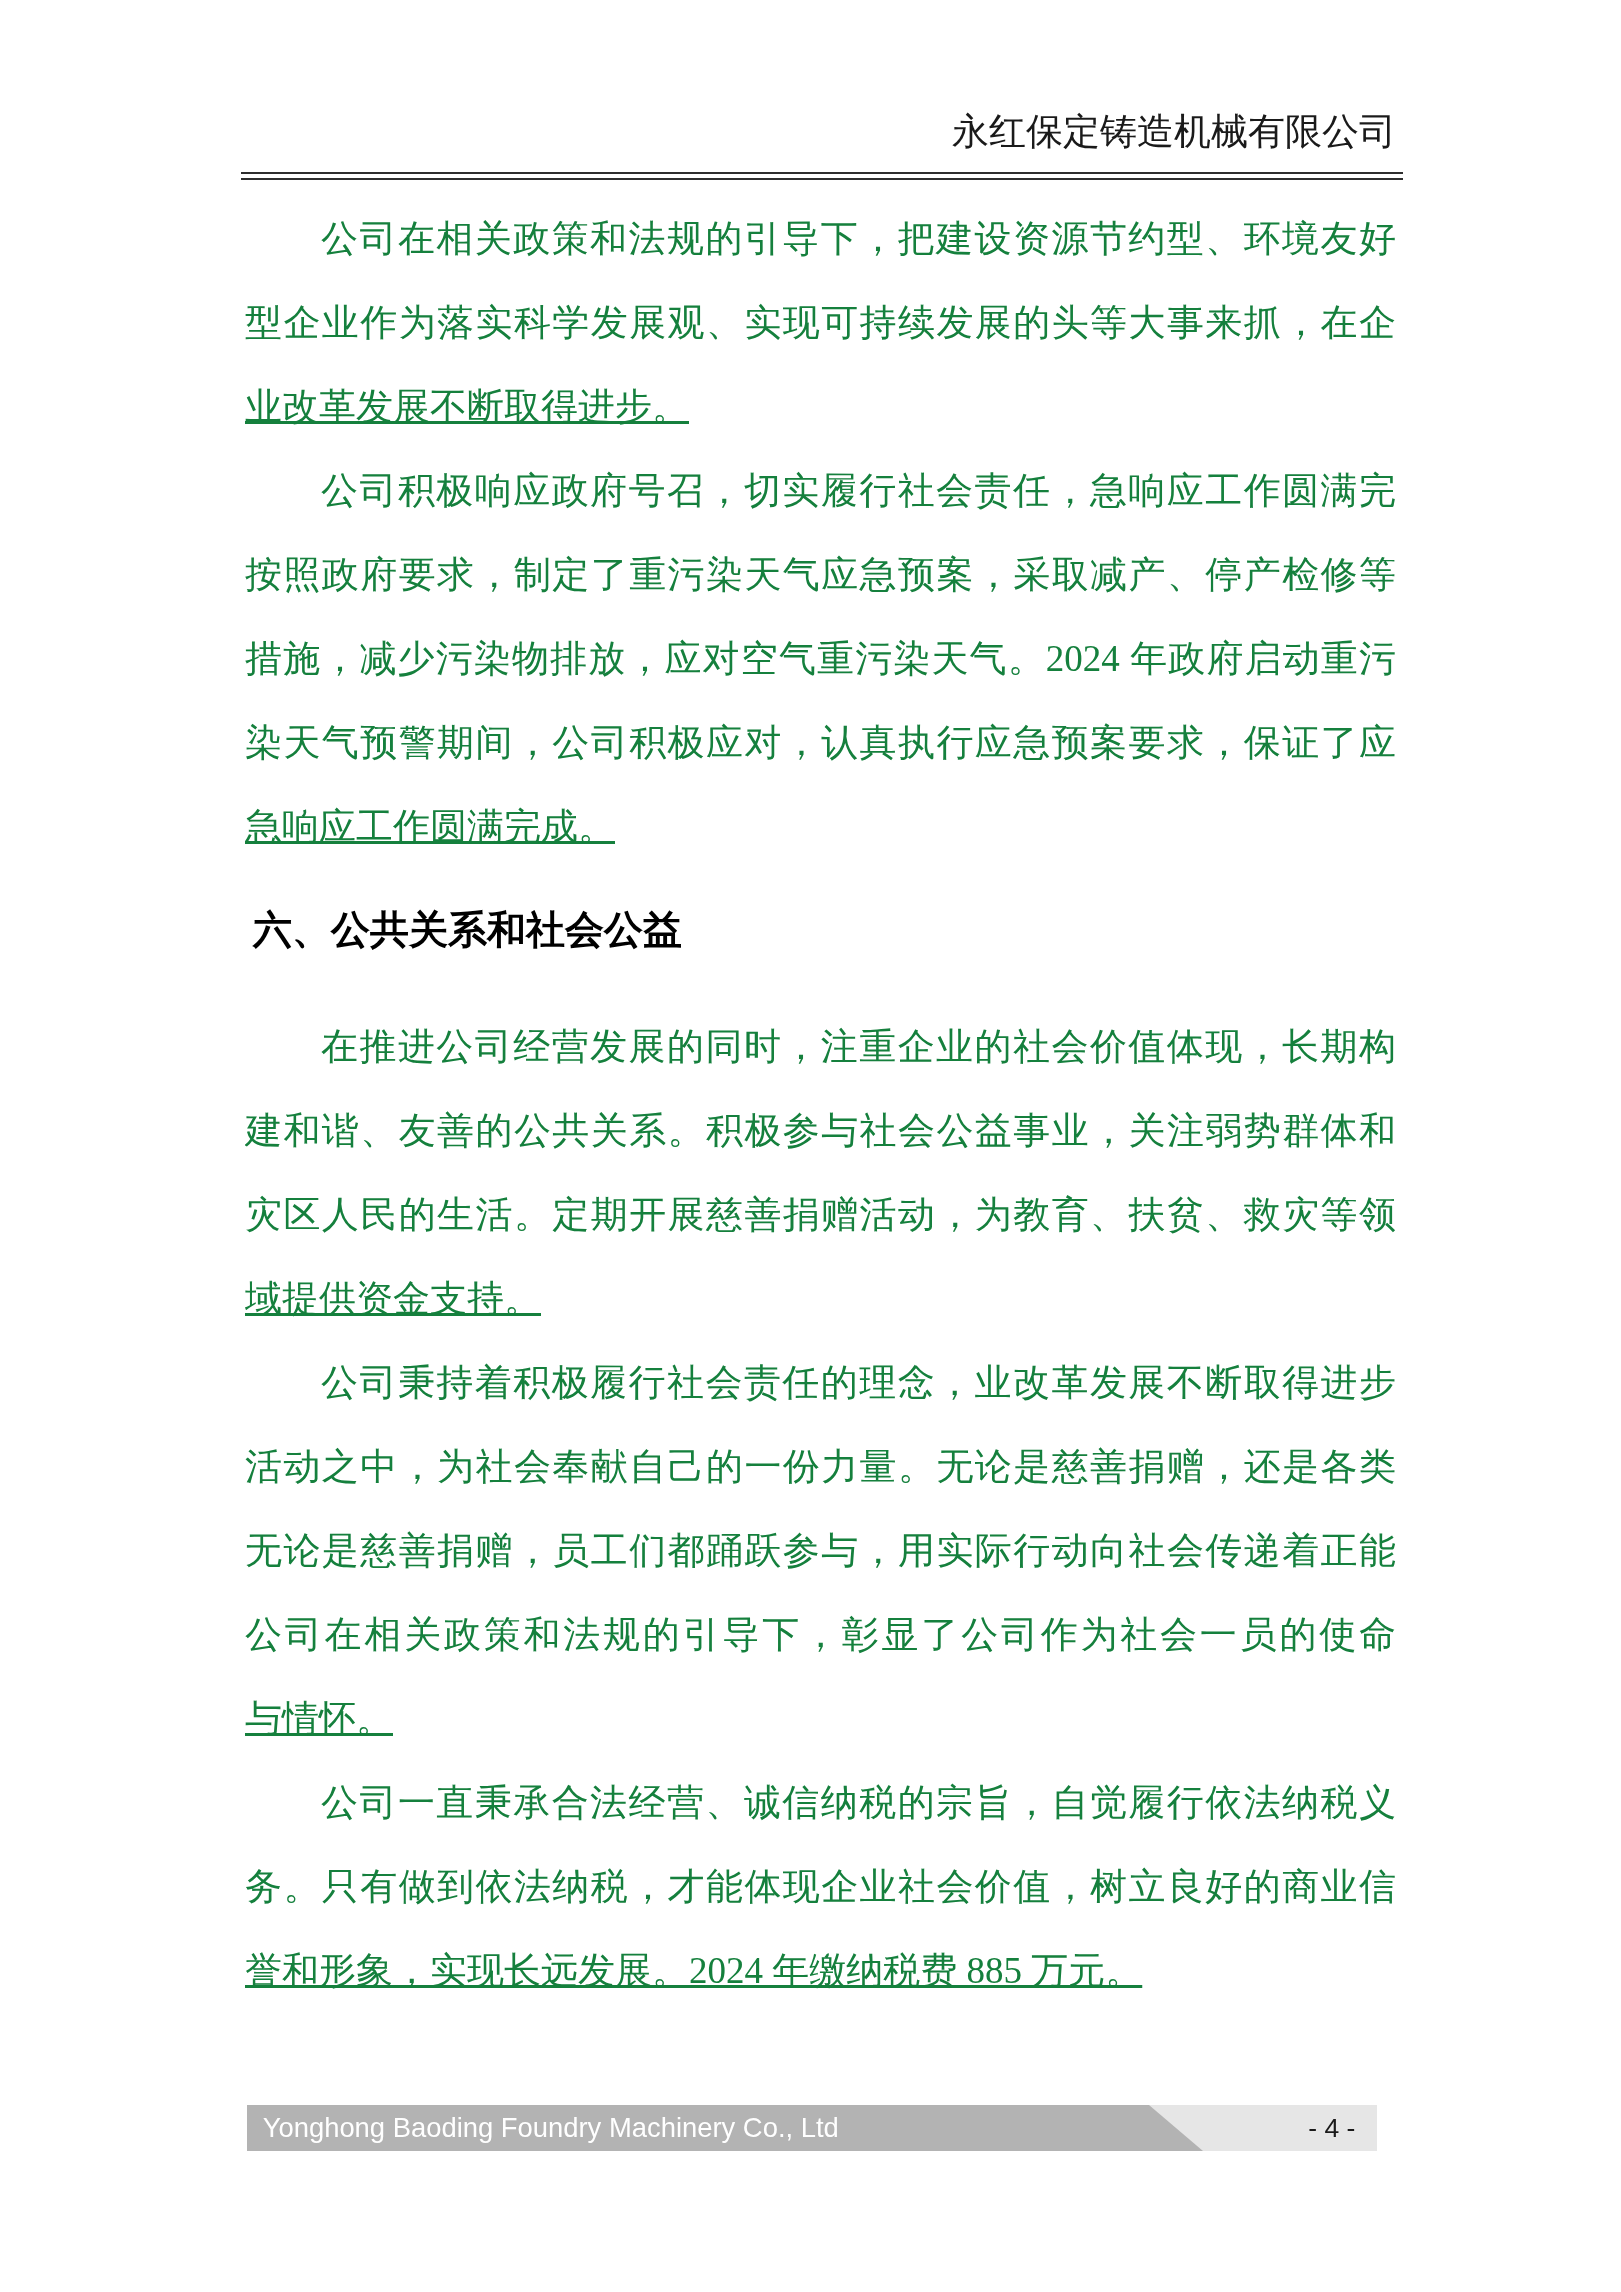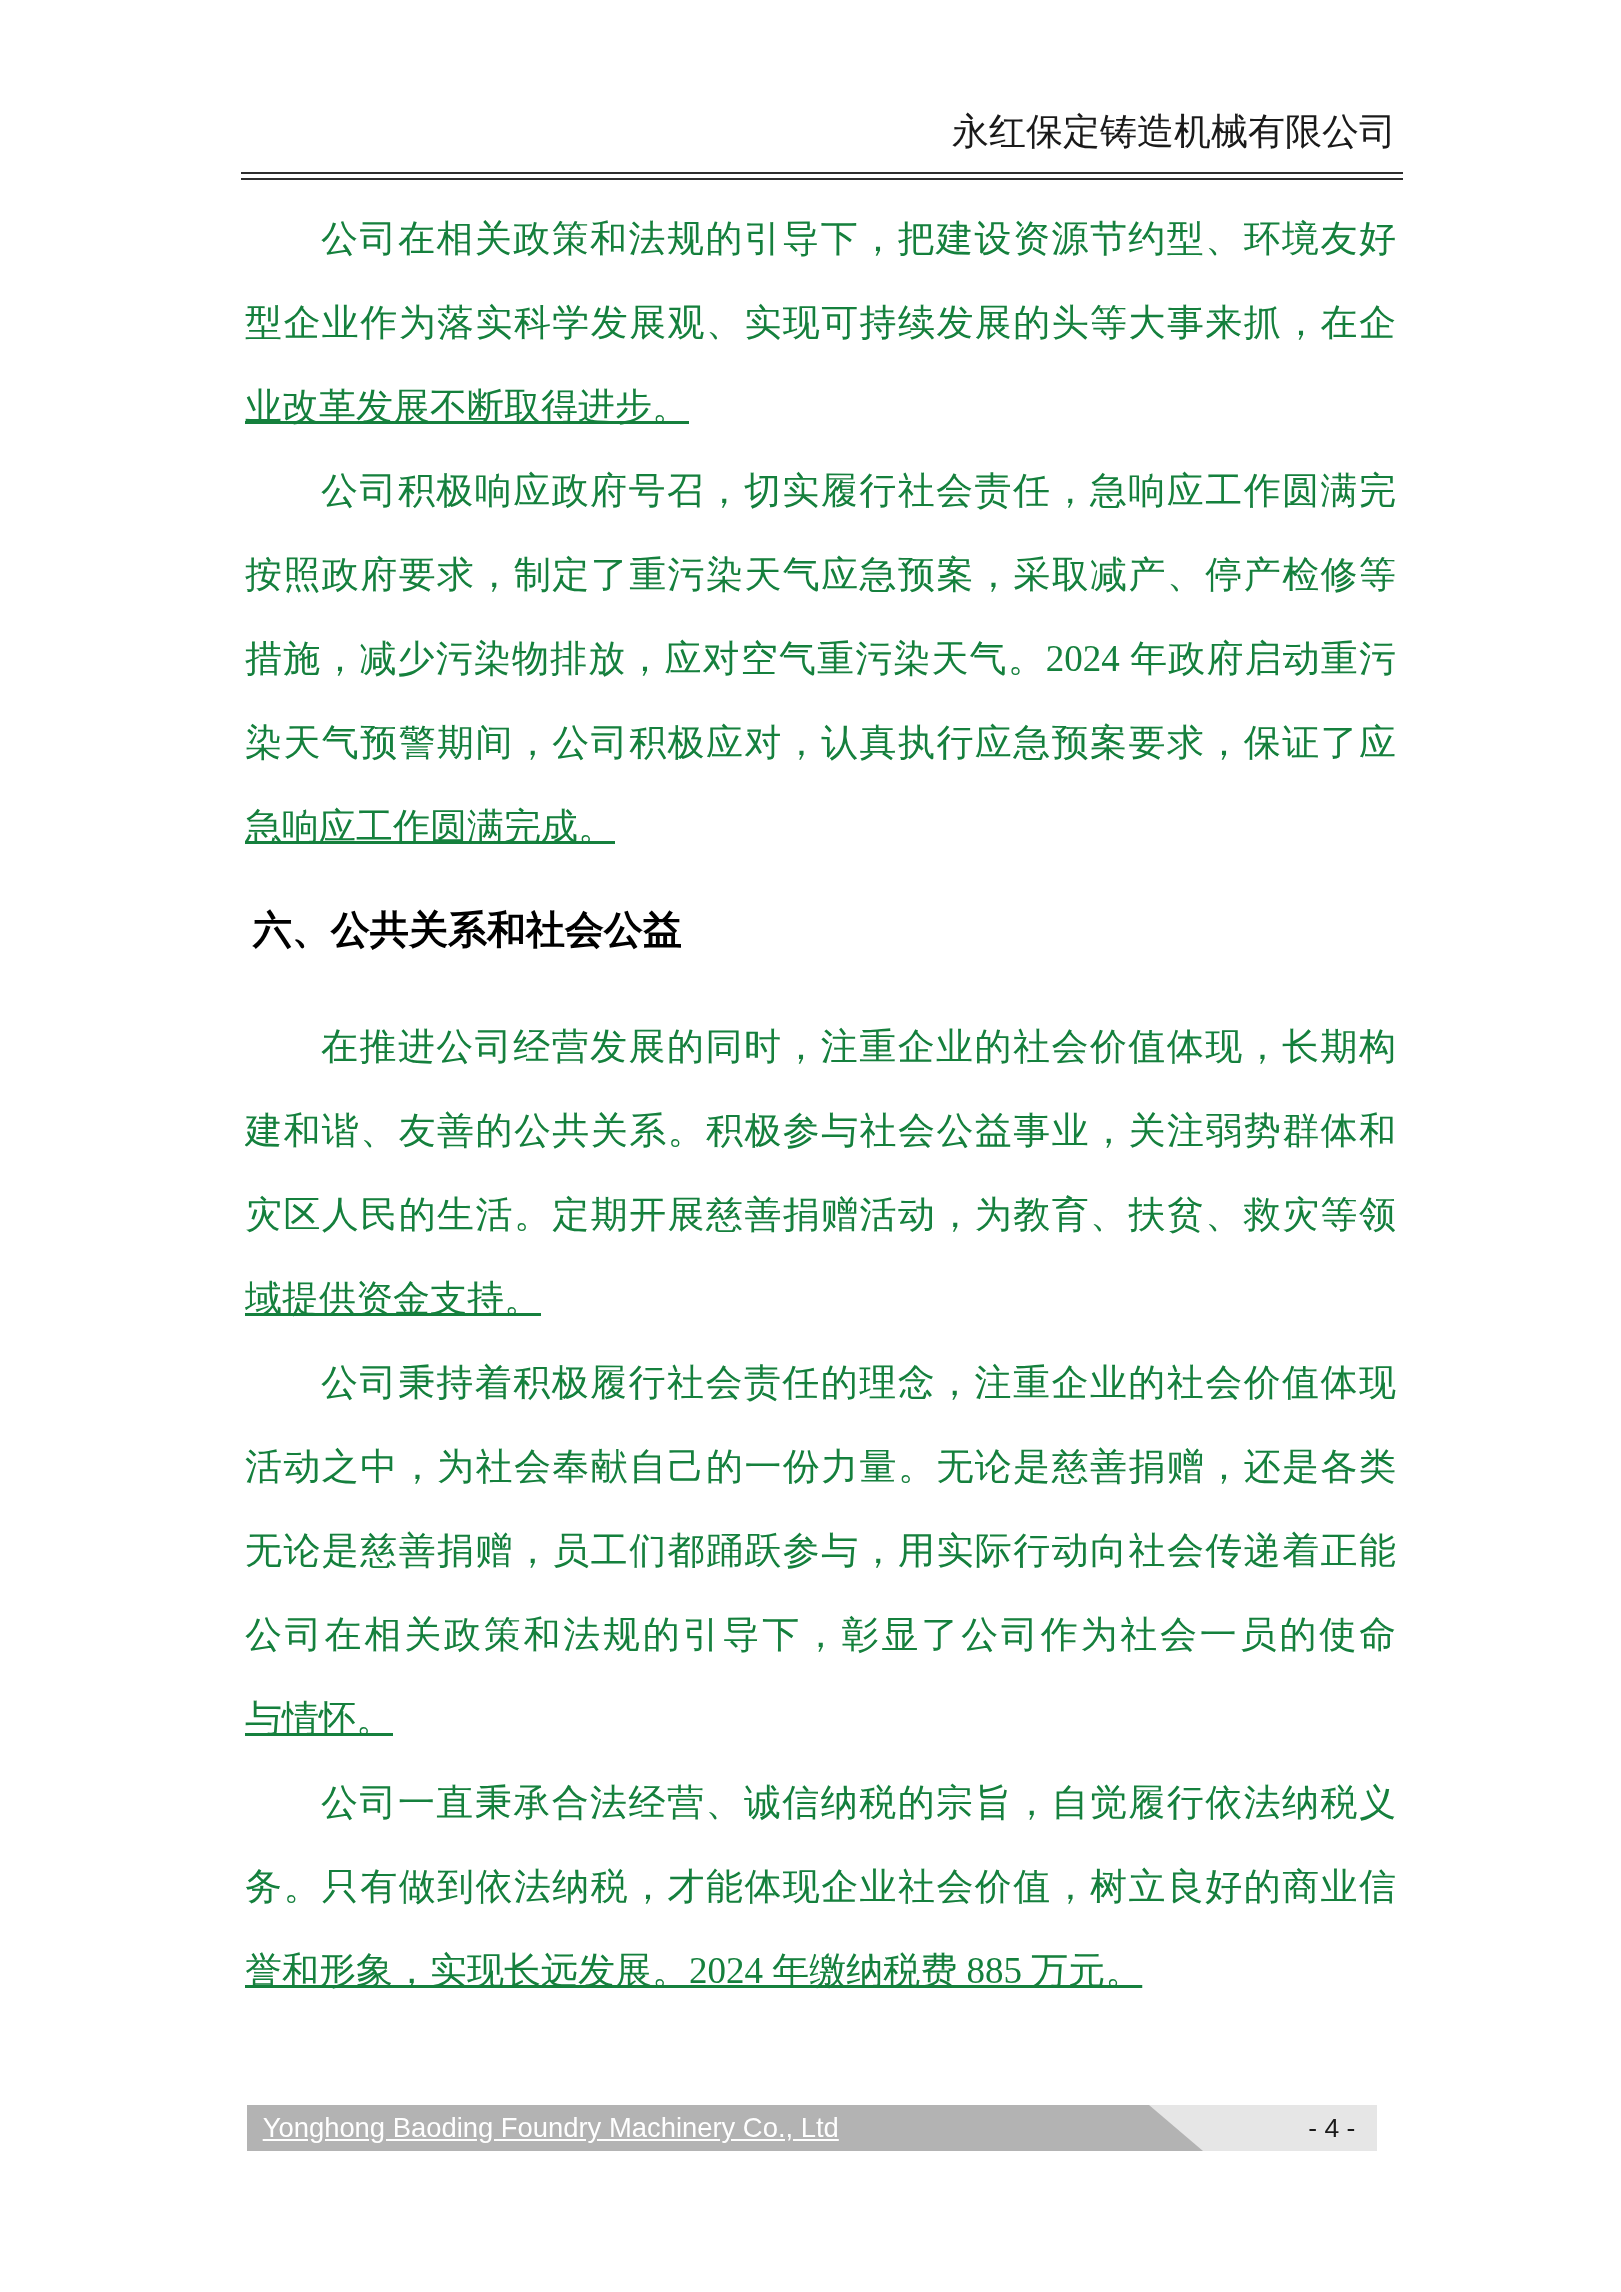--- a/index.html
+++ b/index.html
@@ -57,21 +57,20 @@
   .footer-dark {
     position:absolute; left:0; top:0; width:956px; height:46px;
     background:#b3b3b3;
     clip-path:polygon(0 0, 902px 0, 956px 46px, 0 46px);
   }
   .footer-company {
     position:absolute; left:15.7px; top:0; height:56px; line-height:46px;
     color:#ffffff; font-size:27.4px;
     font-family:"Liberation Sans","DejaVu Sans",sans-serif;
     white-space:nowrap;
-    text-decoration:underline;
   }
   .footer-page {
     position:absolute; right:21.6px; top:0; height:46px; line-height:46px;
     color:#1a1a1a; font-size:26.5px;
     font-family:"Liberation Sans","DejaVu Sans",sans-serif;
     white-space:nowrap;
   }
 </style>
 </head>
 <body>
@@ -103,21 +102,21 @@
     <h2 class="heading">六、公共关系和社会公益</h2>
 
     <div class="paragraph">
       <div class="line first">在推进公司经营发展的同时，注重企业的社会价值体现，长期构</div>
       <div class="line">建和谐、友善的公共关系。积极参与社会公益事业，关注弱势群体和</div>
       <div class="line">灾区人民的生活。定期开展慈善捐赠活动，为教育、扶贫、救灾等领</div>
       <div class="line last">域提供资金支持。</div>
     </div>
 
     <div class="paragraph">
-      <div class="line first">公司秉持着积极履行社会责任的理念，注重企业的社会价值体现</div>
+      <div class="line first">公司秉持着积极履行社会责任的理念，业改革发展不断取得进步</div>
       <div class="line">活动之中，为社会奉献自己的一份力量。无论是慈善捐赠，还是各类</div>
       <div class="line">无论是慈善捐赠，员工们都踊跃参与，用实际行动向社会传递着正能量，</div>
       <div class="line">公司在相关政策和法规的引导下，彰显了公司作为社会一员的使命</div>
       <div class="line last">与情怀。</div>
     </div>
 
     <div class="paragraph">
       <div class="line first">公司一直秉承合法经营、诚信纳税的宗旨，自觉履行依法纳税义</div>
       <div class="line">务。只有做到依法纳税，才能体现企业社会价值，树立良好的商业信</div>
       <div class="line last">誉和形象，实现长远发展。2024 年缴纳税费 885 万元。</div>

